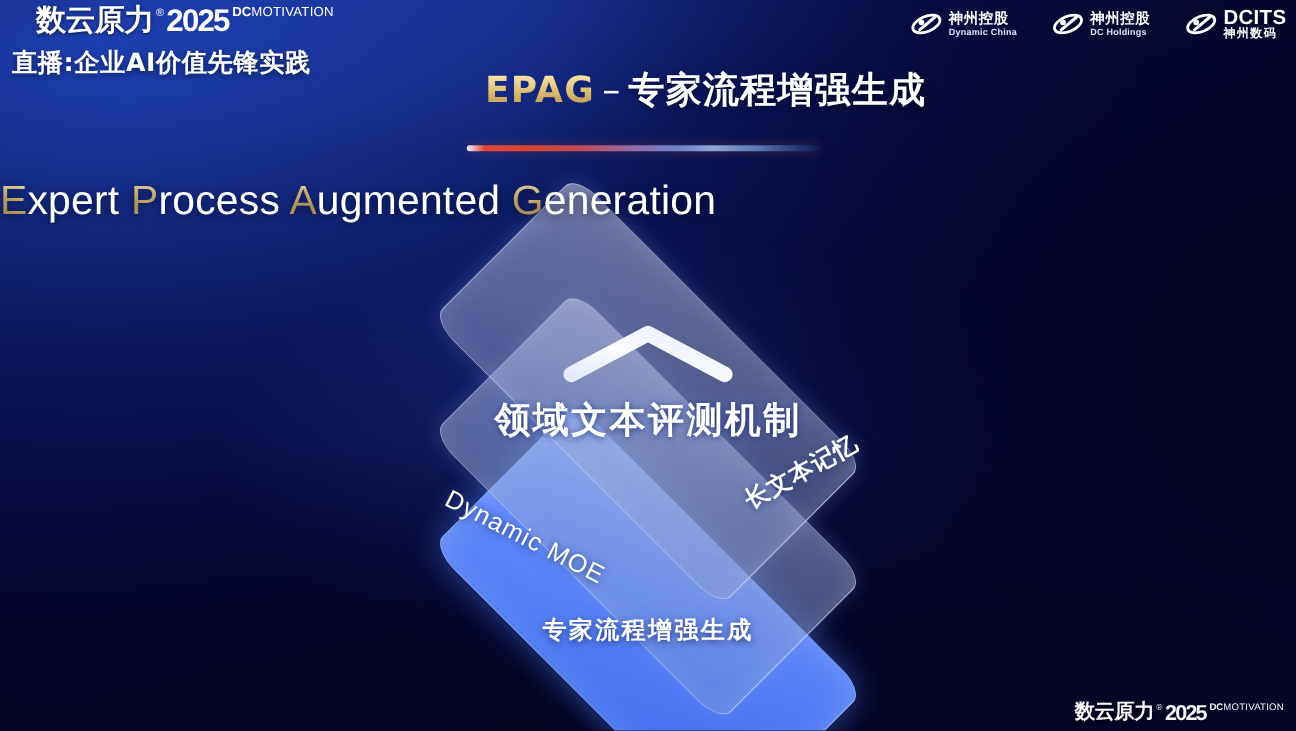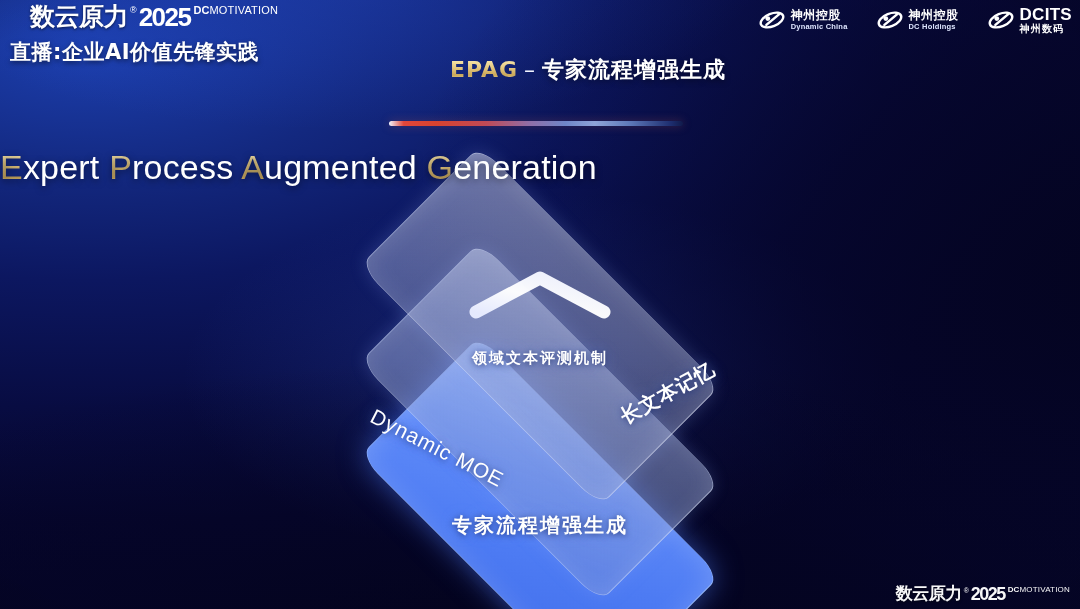--- a/index.html
+++ b/index.html
@@ -80,21 +80,21 @@
   }
   .partner-en{ font-size:7.5px; font-weight:700; color:#dfe6ff; letter-spacing:0.2px; }
   .partner-big{ font-size:17px; font-weight:700; color:#fff; letter-spacing:0.3px; line-height:1; }
   .partner-sub-cn{ font-size:10px; font-weight:700; color:#fff; letter-spacing:1.2px;
     font-family:"DejaVu Sans","Liberation Sans",sans-serif; }
 
   
   .slide-title{
     position:absolute; left:0; right:0; top:55px; z-index:25;
     text-align:center; padding-left:96px;
-    font-size:22px; font-weight:700; letter-spacing:1px;
+    font-size:30px; font-weight:700; letter-spacing:1px;
     font-family:"DejaVu Sans","Liberation Sans",sans-serif;
     white-space:nowrap;
   }
   .gold{
     background:linear-gradient(180deg,#fdf0bd 0%,#e8cd86 38%,#c9a75a 72%,#f4e2a8 100%);
     -webkit-background-clip:text; background-clip:text; color:transparent;
     -webkit-text-fill-color:transparent;
   }
   .slide-title .sep{ color:#f2f4ff; font-weight:400; margin:0 6px; }
   .slide-title .cn{ color:#ffffff; text-shadow:0 2px 6px rgba(0,0,0,.45); }
@@ -167,22 +167,22 @@
     width:148px; height:52px;
   }
   
   .lbl{
     position:absolute; z-index:24; white-space:nowrap;
     color:#ffffff; font-weight:700;
     font-family:"DejaVu Sans","Liberation Sans",sans-serif;
     text-shadow:0 1px 6px rgba(16,30,90,0.75), 0 0 14px rgba(120,160,255,0.45);
   }
   .lbl-top{
-    left:50%; top:349px; transform:translateX(-50%);
-    font-size:15px; letter-spacing:2px;
+    left:50%; top:330px; transform:translateX(-50%);
+    font-size:30px; letter-spacing:2px;
   }
   .lbl-bot{
     left:50%; top:512px; transform:translateX(-50%);
     font-size:20px; letter-spacing:2px;
   }
   .lbl-left{
     left:372px; top:403px;
     font-size:21px; letter-spacing:1px; font-weight:400;
     transform:rotate(27deg); transform-origin:left center;
     font-family:"Liberation Sans","DejaVu Sans",sans-serif;

